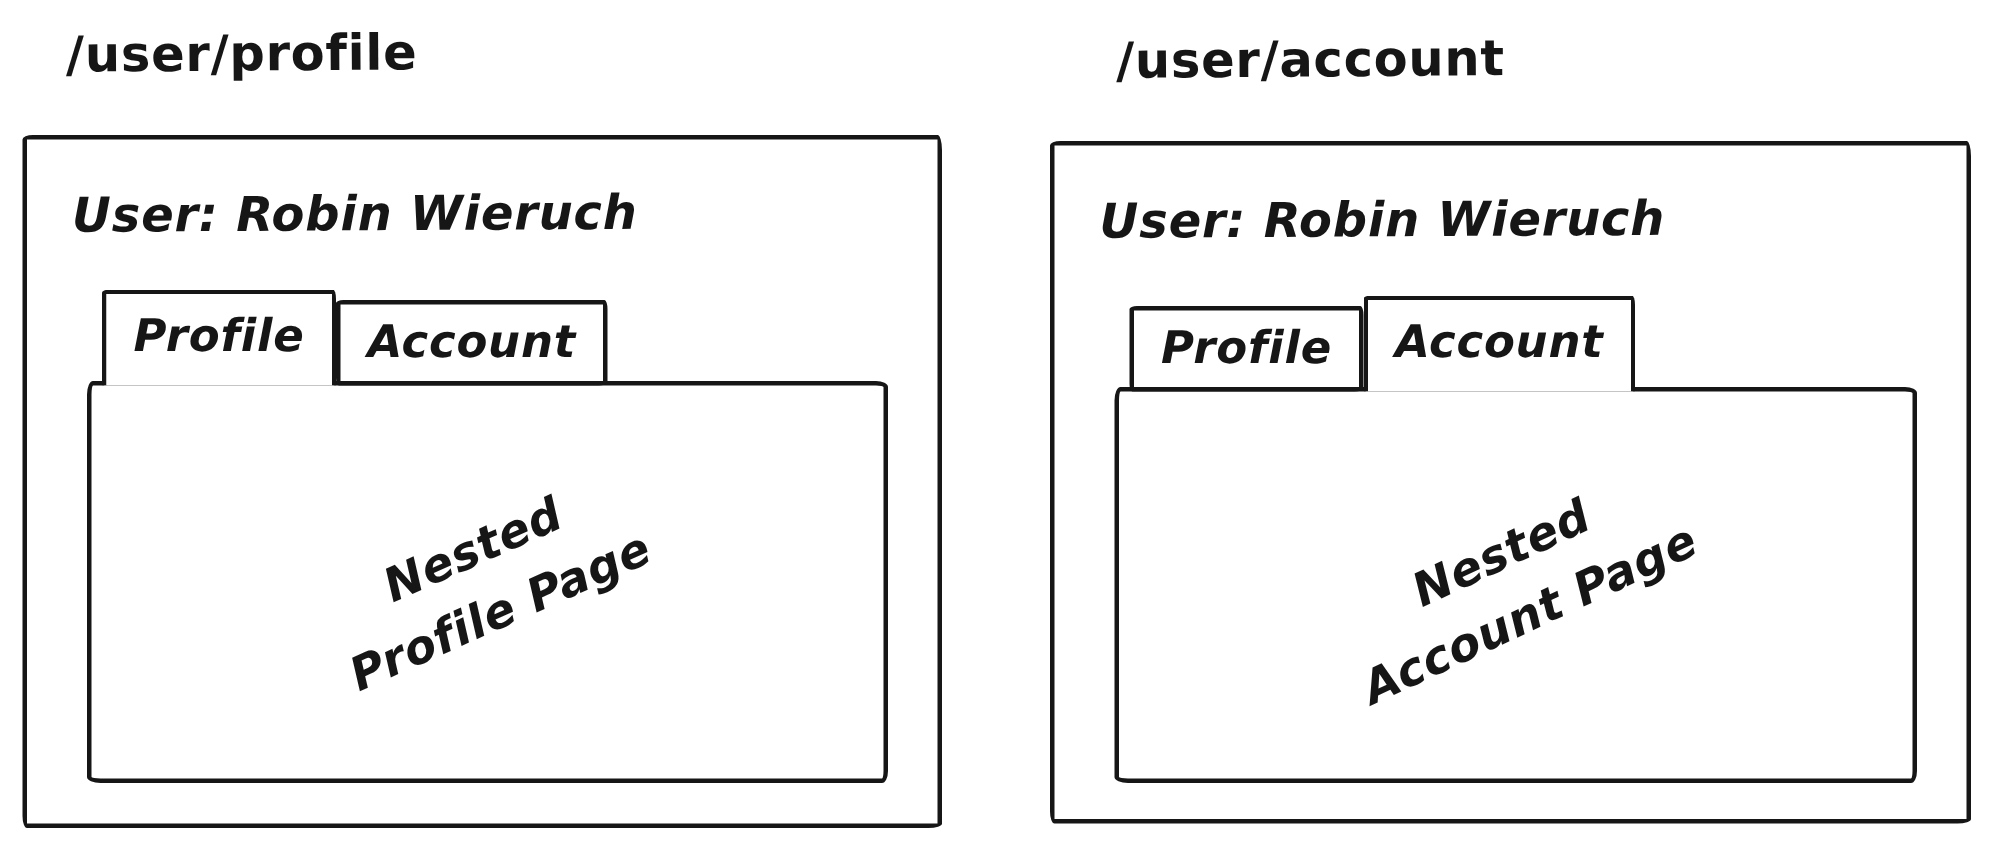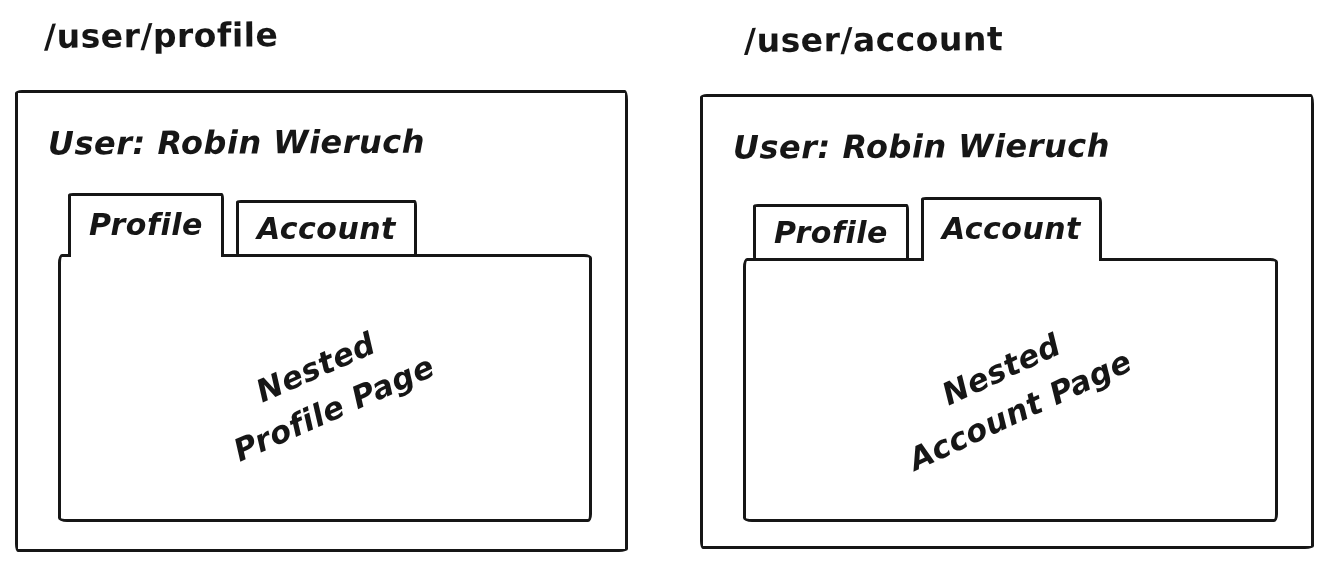--- a/index.html
+++ b/index.html
@@ -64,21 +64,21 @@
     padding:0 18px;
     border:3px solid var(--ink);
     background:var(--paper);
     font-size:30px;
     font-weight:600;
     letter-spacing:0.5px;
     white-space:nowrap;
     border-radius:5px 2px 6px 2px / 2px 6px 2px 5px;
     cursor:pointer;
   }
-  .tab + .tab{ margin-left:12px; }
+  .tab + .tab{ margin-left:0; }
   .tab.active{
     height:64px;
     border-bottom:none;
     border-radius:5px 2px 0 0 / 2px 6px 0 0;
     padding-bottom:4px;
   }
 
   .panel{
     position:relative;
     z-index:1;

